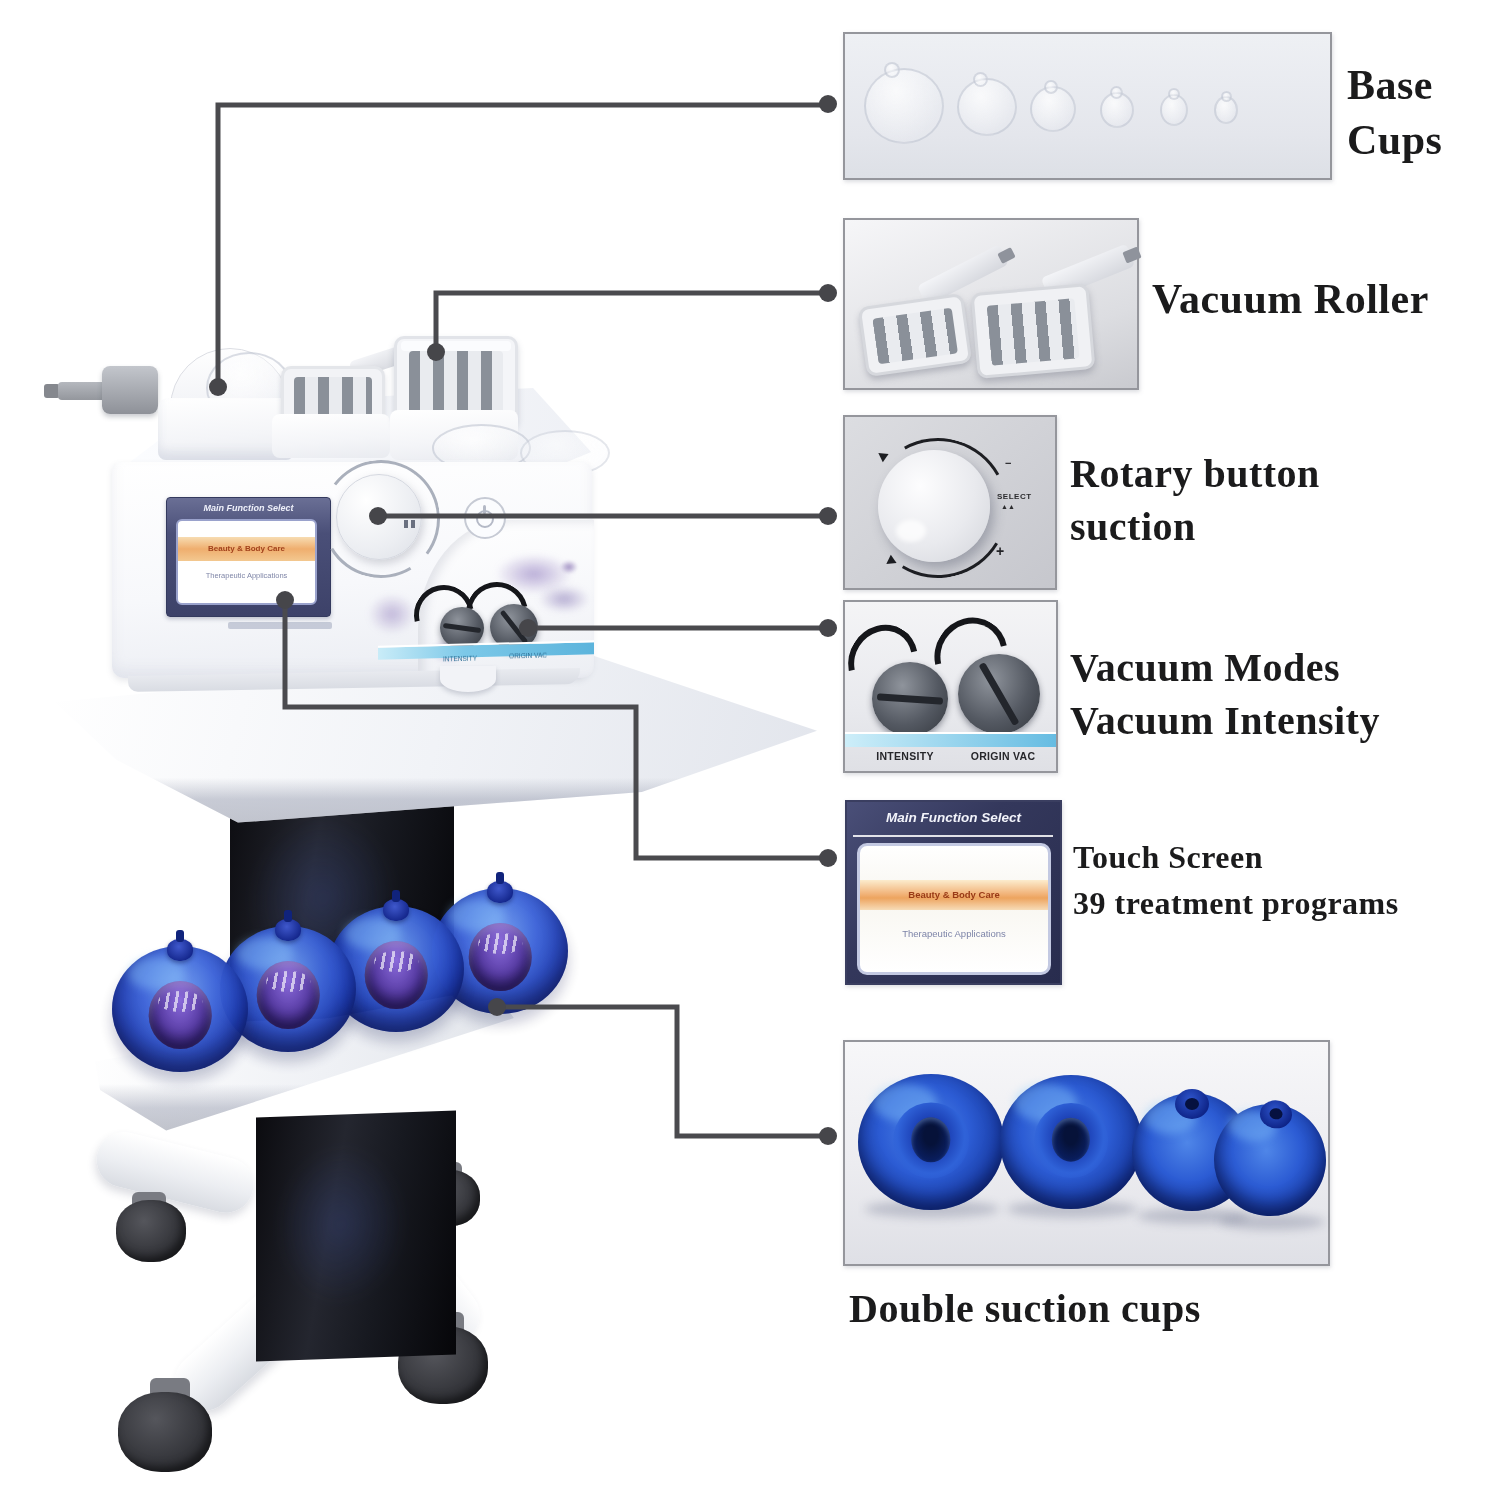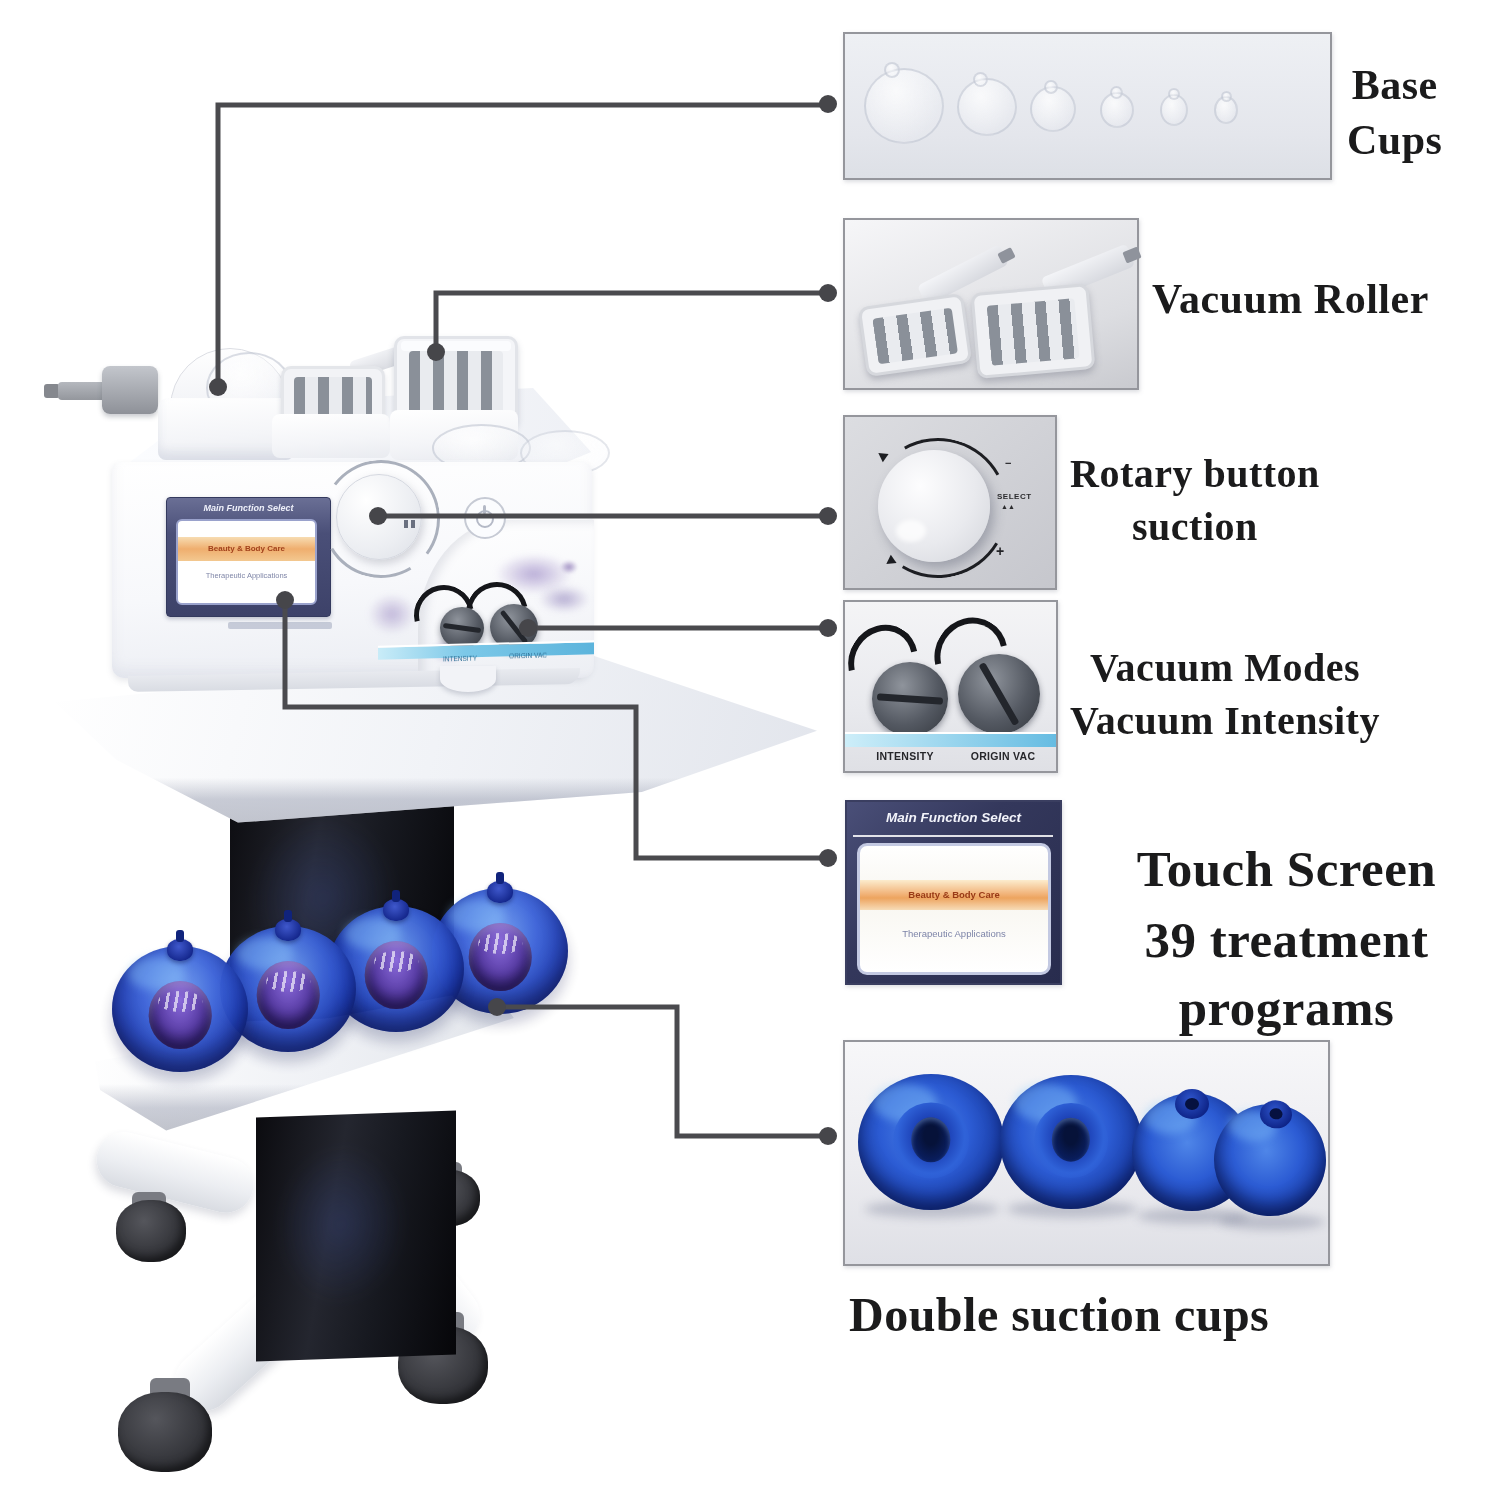--- a/index.html
+++ b/index.html
@@ -4,21 +4,21 @@
 <style>
   html,body { margin:0; padding:0; background:#ffffff; }
   #canvas {
     position:relative; width:1500px; height:1500px; background:#ffffff;
     overflow:hidden; font-family:"Liberation Sans", sans-serif;
   }
   .abs { position:absolute; }
   
   .callout-label {
     position:absolute; font-family:"Liberation Serif", serif; font-weight:bold;
-    color:#1b1b1c; line-height:1.32; letter-spacing:.5px;text-align:center;
+    color:#1b1b1c; line-height:1.32; letter-spacing:.5px;
   }
   
   .inset { position:absolute; border:2px solid #95969c; box-sizing:border-box;
            box-shadow:1px 2px 4px rgba(120,124,140,.25); }
   
   #leaders { position:absolute; left:0; top:0; pointer-events:none; z-index:40; }
   #leaders path { stroke:#4a4a4e; stroke-width:5; fill:none; }
   #leaders circle { fill:#46464a; }
   
   .white-part { background:linear-gradient(175deg,#ffffff 0%,#f4f5f8 60%,#e9ebf0 100%); }
@@ -331,21 +331,21 @@
     <div style="position:absolute;left:6px;top:33px;width:200px;height:2px;background:rgba(255,255,255,.85);"></div>
     <div style="position:absolute;left:10px;top:41px;width:194px;height:132px;border-radius:10px;border:3px solid #c3c9e2;box-sizing:border-box;overflow:hidden;
          background:linear-gradient(180deg,#ffffff 0%,#f8f6f0 40%,#ffffff 100%);">
       <div style="position:absolute;left:0;top:34px;width:100%;height:30px;
            background:linear-gradient(180deg,#fceccd 0%,#f2b57c 45%,#eda45f 60%,#f7dcb8 100%);">
         <div class="tiny-blur" style="width:100%;text-align:center;line-height:30px;font-size:9.5px;color:#993a16;font-weight:bold;">Beauty &amp; Body Care</div>
       </div>
       <div class="tiny-blur" style="position:absolute;left:0;top:82px;width:100%;text-align:center;font-size:9.5px;color:#7d84a8;">Therapeutic Applications</div>
     </div>
   </div>
-  <div class="callout-label" style="left:1073px;top:836px;font-size:51px;">
+  <div class="callout-label" style="left:1073px;top:836px;font-size:32px;">
     <div>Touch Screen</div>
     <div style="margin-top:4px;">39 treatment programs</div>
   </div>
 
   <div class="inset" style="left:843px;top:1040px;width:487px;height:226px;
        background:linear-gradient(180deg,#f7f7f9 0%,#ececf0 55%,#dfe0e6 100%);">
     <div class="cup-shadow" style="left:20px;top:158px;width:134px;height:18px;"></div>
     <div class="cup-shadow" style="left:162px;top:158px;width:130px;height:18px;"></div>
     <div class="cup-shadow" style="left:292px;top:166px;width:112px;height:16px;"></div>
     <div class="cup-shadow" style="left:374px;top:172px;width:106px;height:16px;"></div>
@@ -369,21 +369,21 @@
       <div style="position:absolute;left:50%;top:5px;width:14px;height:12px;transform:translateX(-50%);border-radius:50%;background:#061140;"></div>
     </div>
     <div class="fcup" style="left:369px;top:62px;width:112px;height:112px;transform:rotate(5deg);">
       <div class="outer"></div>
         <div class="glow"></div>
       <div style="position:absolute;left:52%;top:-4px;width:32px;height:28px;transform:translateX(-50%);border-radius:50%;
            background:radial-gradient(ellipse at 45% 35%, #2e55cc, #0e2488 72%);"></div>
       <div style="position:absolute;left:52%;top:4px;width:13px;height:11px;transform:translateX(-50%);border-radius:50%;background:#061140;"></div>
     </div>
   </div>
-  <div class="callout-label" style="left:849px;top:1283px;font-size:48px;">
+  <div class="callout-label" style="left:849px;top:1283px;font-size:40px;">
     <div>Double suction cups</div>
   </div>
 
   <svg id="leaders" width="1500" height="1500" viewBox="0 0 1500 1500" aria-hidden="true">
     <g>
       <path d="M218,387 V105 H828"></path>
       <circle cx="218" cy="387" r="9"></circle>
         <circle cx="828" cy="104" r="9"></circle>
     </g>
     <g>

